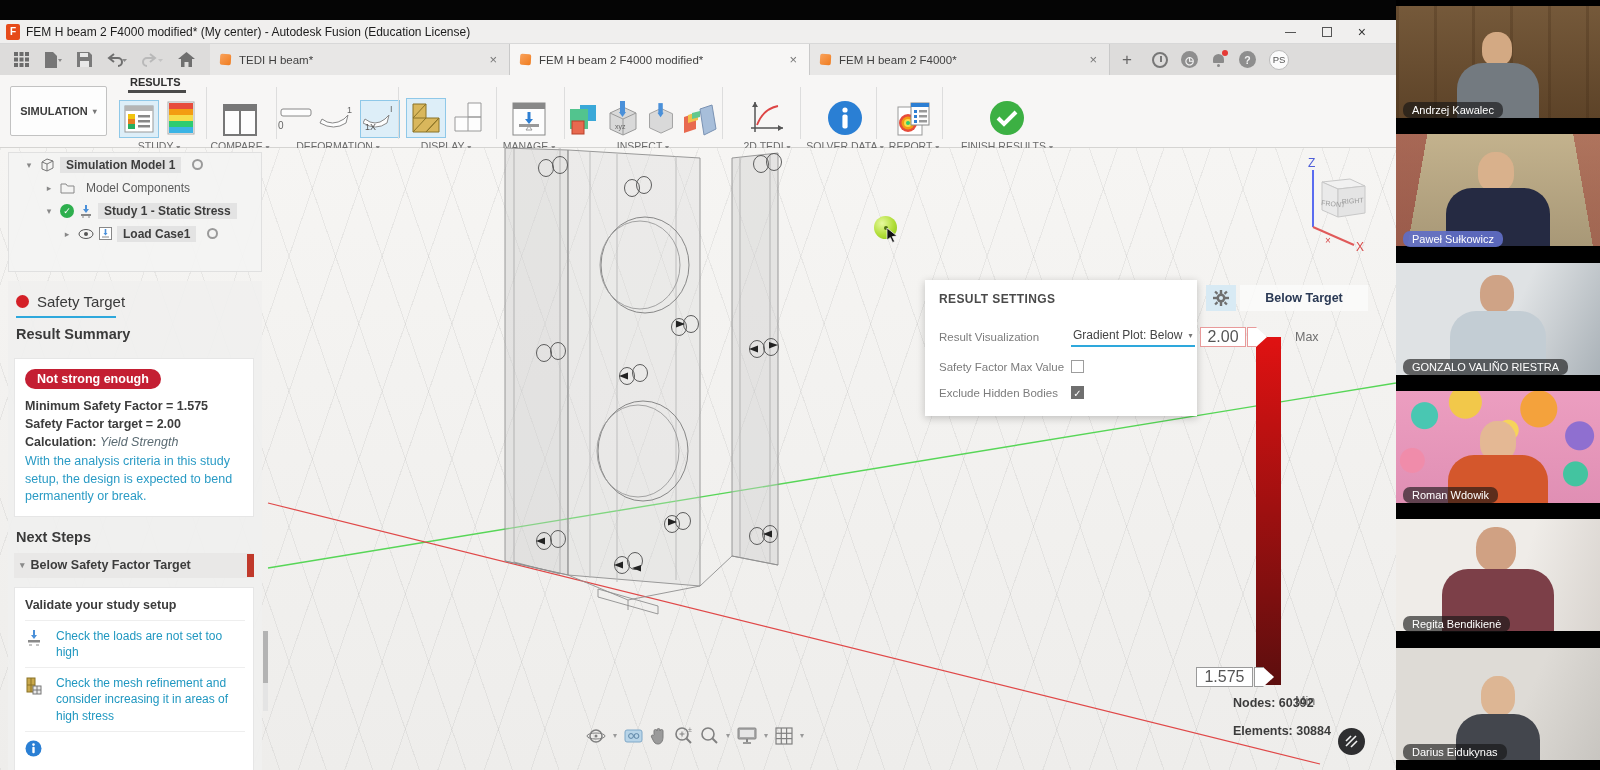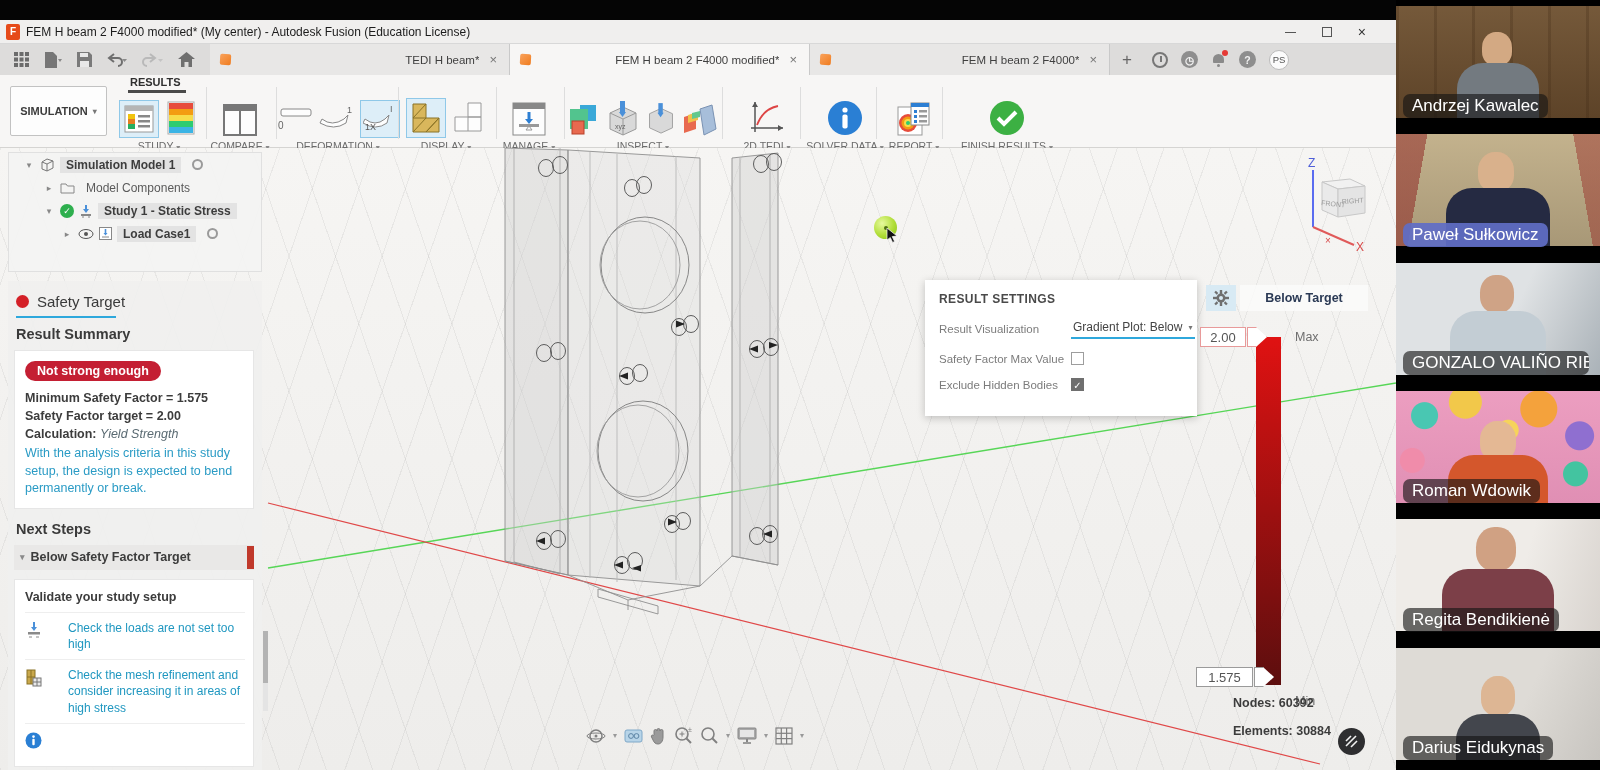--- a/index.html
+++ b/index.html
@@ -21,21 +21,21 @@
   
   #tabbar { position:absolute; left:0; top:44px; width:1396px; height:31px; background:#dddcdb;
     display:flex; align-items:stretch; }
   #quick-icons { display:flex; align-items:center; gap:14px; padding:0 14px; width:210px; }
   #quick-icons svg { display:block; }
   .doc-tab { width:300px; display:flex; align-items:center; gap:8px; padding:0 10px;
     background:#e8e7e6; border-right:1px solid #c9c9c9; font-size:11.5px; color:#3f3f3f; position:relative; }
   .doc-tab.active { background:#f7f6f5; }
   .tab-cube { width:11px; height:11px; background:linear-gradient(135deg,#f9a25c,#ef7c1f); border-radius:2px;
     transform:rotate(3deg); flex:0 0 auto; }
-  .tab-label { flex:1 1 auto; text-align:right; white-space:nowrap; overflow:hidden; }
+  .tab-label { flex:1 1 auto; text-align:left; white-space:nowrap; overflow:hidden; }
   .tab-close { color:#777; font-size:13px; padding:0 2px; }
   #newtab { width:34px; display:flex; align-items:center; justify-content:center; color:#666; font-size:17px; }
   #tab-utils { display:flex; align-items:center; gap:13px; margin-left:8px; }
   .util-circ { width:17px; height:17px; border-radius:50%; background:#8e8e8e; color:#f2f2f2;
     font-size:10.5px; font-weight:bold; display:flex; align-items:center; justify-content:center; }
   .util-ring { width:16px; height:16px; border-radius:50%; border:2px solid #777; position:relative; }
   .util-ring i { position:absolute; left:6px; top:2px; width:2px; height:6px; background:#777; }
   .bell { position:relative; width:15px; height:15px; }
   .bell b { position:absolute; left:2px; top:2px; width:11px; height:9px; background:#8a8a8a;
     border-radius:6px 6px 1px 1px; }
@@ -79,64 +79,64 @@
   .ring-o { width:11px; height:11px; border:2px solid #9a9a9a; border-radius:50%; margin-left:6px; }
   .gcheck { width:14px; height:14px; border-radius:50%; background:#2eaf4e; color:#fff; font-size:9px;
     display:flex; align-items:center; justify-content:center; }
 
   #results-panel { position:absolute; left:8px; top:133px; width:254px; height:489px;
     background:rgba(240,240,239,0.92); padding:6px 8px 0 6px; }
   #sf-title-row { display:flex; align-items:center; gap:8px; padding:6px 2px 4px 2px; }
   #sf-dot { width:13px; height:13px; border-radius:50%; background:#d42027; }
   #sf-title { font-size:15px; color:#3a3a3a; }
   #sf-underline { width:100px; height:2px; background:var(--accent); margin:2px 0 8px 2px; }
-  #rs-heading { font-size:14.5px; font-weight:bold; color:#3a3a3a; margin:2px 2px 8px 2px; }
+  #rs-heading { font-size:14.5px; font-weight:bold; color:#3a3a3a; margin:2px 2px 16px 2px; }
   .card { background:#fff; border:1px solid #e6e6e6; padding:10px 10px; }
   #badge { display:inline-block; background:var(--red-badge); color:#fff; font-size:12.5px; font-weight:bold;
     padding:3px 12px; border-radius:12px; margin-bottom:8px; }
   .bline { font-size:12.5px; font-weight:bold; color:#3c3c3c; line-height:1.45; }
   #calc-line { font-size:12.5px; color:#3c3c3c; line-height:1.45; }
   #calc-line .val { font-style:italic; font-weight:normal; color:#5a6a72; }
   #sf-note { font-size:12.5px; color:var(--teal-text); line-height:1.4; margin-top:2px; }
   #next-heading { font-size:14.5px; font-weight:bold; color:#3a3a3a; margin:12px 2px 8px 2px; }
   #below-row { position:relative; background:#e9e8e7; height:25px; display:flex; align-items:center;
     gap:6px; padding-left:6px; font-size:12.5px; font-weight:bold; color:#3c3c3c; }
   #below-row .chev { color:#8a8a8a; font-size:9px; }
   #below-red { position:absolute; right:0; top:1px; width:7px; height:23px; background:var(--red-bar); }
   #validate-card { margin-top:9px; padding:10px 8px 6px 10px; }
   #validate-title { font-size:12.5px; font-weight:bold; color:#3c3c3c; margin-bottom:8px; }
   .step { display:flex; gap:9px; padding:7px 0; border-top:1px solid #eee; align-items:flex-start; }
   .step:first-of-type { border-top:none; }
   .step .sicon { flex:0 0 22px; padding-top:1px; }
-  .step .stext { font-size:12px; color:var(--link-teal); line-height:1.35;margin-left:12px; }
+  .step .stext { font-size:12px; color:var(--link-teal); line-height:1.35; }
   #panel-scroll { position:absolute; left:263px; top:483px; width:5px; height:80px; background:#e4e4e4; }
   #panel-thumb { width:5px; height:52px; background:#b3b3b3; }
 
   
   #rs-dialog { position:absolute; left:925px; top:132px; width:272px; height:136px; background:#fff;
     box-shadow:0 2px 8px rgba(0,0,0,0.22); padding:12px 14px; }
-  #rs-title { font-size:12px; font-weight:bold; letter-spacing:0.4px; color:#4a4a4a; margin-bottom:12px; }
+  #rs-title { font-size:12px; font-weight:bold; letter-spacing:0.4px; color:#4a4a4a; margin-bottom:20px; }
   .rs-row { display:flex; align-items:center; margin-bottom:13px; }
   .rs-label { flex:0 0 132px; font-size:11.5px; color:#7c7c7c; }
   #rs-dd { font-size:12px; color:#444; border-bottom:2px solid var(--accent); padding:2px 2px 3px 2px;
     display:flex; gap:6px; align-items:center; min-width:124px; }
   #rs-dd .crt { font-size:8px; color:#777; }
   .cbox { width:13px; height:13px; border:1px solid #9d9d9d; background:#fff; }
   .cbox.on { background:#6f6f6f; border-color:#6f6f6f; color:#fff; font-size:10px; line-height:13px;
     text-align:center; }
 
   
   #legend-gear { position:absolute; left:1206px; top:137px; width:30px; height:26px; background:#d8eaf4;
     display:flex; align-items:center; justify-content:center; }
   #legend-mode { position:absolute; left:1240px; top:137px; width:128px; height:26px;
     background:rgba(250,250,250,0.85); display:flex; align-items:center; justify-content:center;
     font-size:12.5px; font-weight:bold; color:#2b3a55; }
   #legend-bar { position:absolute; left:1256px; top:189px; width:25px; height:348px;
     background:linear-gradient(var(--legend-top), var(--legend-bottom)); }
-  .lg-valbox { position:absolute; height:20px; background:#fff; font-size:13px; color:#555;
+  .lg-valbox { position:absolute; height:20px; background:#fff; font-size:16px; color:#555;
     display:flex; align-items:center; justify-content:center; }
   #lg-max-box { left:1200px; top:179px; width:46px; border:1.5px solid #e89a9a; }
   #lg-min-box { left:1196px; top:519px; width:57px; border:1px solid #9a9a9a; }
   .lg-arrow { position:absolute; width:20px; height:20px; background:#fff; }
   #lg-max-arrow { left:1247px; top:179px; clip-path:polygon(0 0,45% 0,100% 50%,45% 100%,0 100%);
     border:1.5px solid #e89a9a; }
   #lg-min-arrow { left:1254px; top:519px; clip-path:polygon(0 0,45% 0,100% 50%,45% 100%,0 100%);
     border:1px solid #9a9a9a; }
   .lg-cap { position:absolute; font-size:12.5px; color:#6e6e6e; }
   #lg-max-cap { left:1295px; top:182px; }
@@ -160,21 +160,21 @@
 
   #zoom-mark { position:absolute; left:1338px; top:580px; width:27px; height:27px; border-radius:50%;
     background:#2e2e30; display:flex; align-items:center; justify-content:center; }
 
   
   #people { position:absolute; left:1396px; top:0; width:204px; height:770px; background:#000;
     display:flex; flex-direction:column; }
   .pcell { position:relative; width:204px; height:128.33px; background:#000; overflow:hidden; }
   .pvideo { position:absolute; left:0; top:6px; width:204px; height:112px; overflow:hidden; }
   .pname { position:absolute; left:7px; bottom:10px; background:rgba(20,20,20,0.62); color:#fff;
-    font-size:17px; padding:2px 9px; border-radius:7px; white-space:nowrap; max-width:186px; overflow:hidden; }
+    font-size:11px; padding:2px 9px; border-radius:7px; white-space:nowrap; max-width:186px; overflow:hidden; }
   .pcell:nth-child(2) .pname { background:rgba(96,110,198,0.92); }
   .head { position:absolute; border-radius:46% 46% 42% 42%; }
   .torso { position:absolute; border-radius:26px 26px 0 0; }
   
   .pcell:nth-child(1) .pvideo { background:
     repeating-linear-gradient(90deg, rgba(60,38,18,0.25) 0 3px, transparent 3px 38px),
     linear-gradient(#75593a,#5d4328); }
   .pcell:nth-child(1) .head { left:86px; top:26px; width:30px; height:34px; background:#d3a983; }
   .pcell:nth-child(1) .torso { left:61px; top:57px; width:82px; height:55px; background:#737a80; }
   

